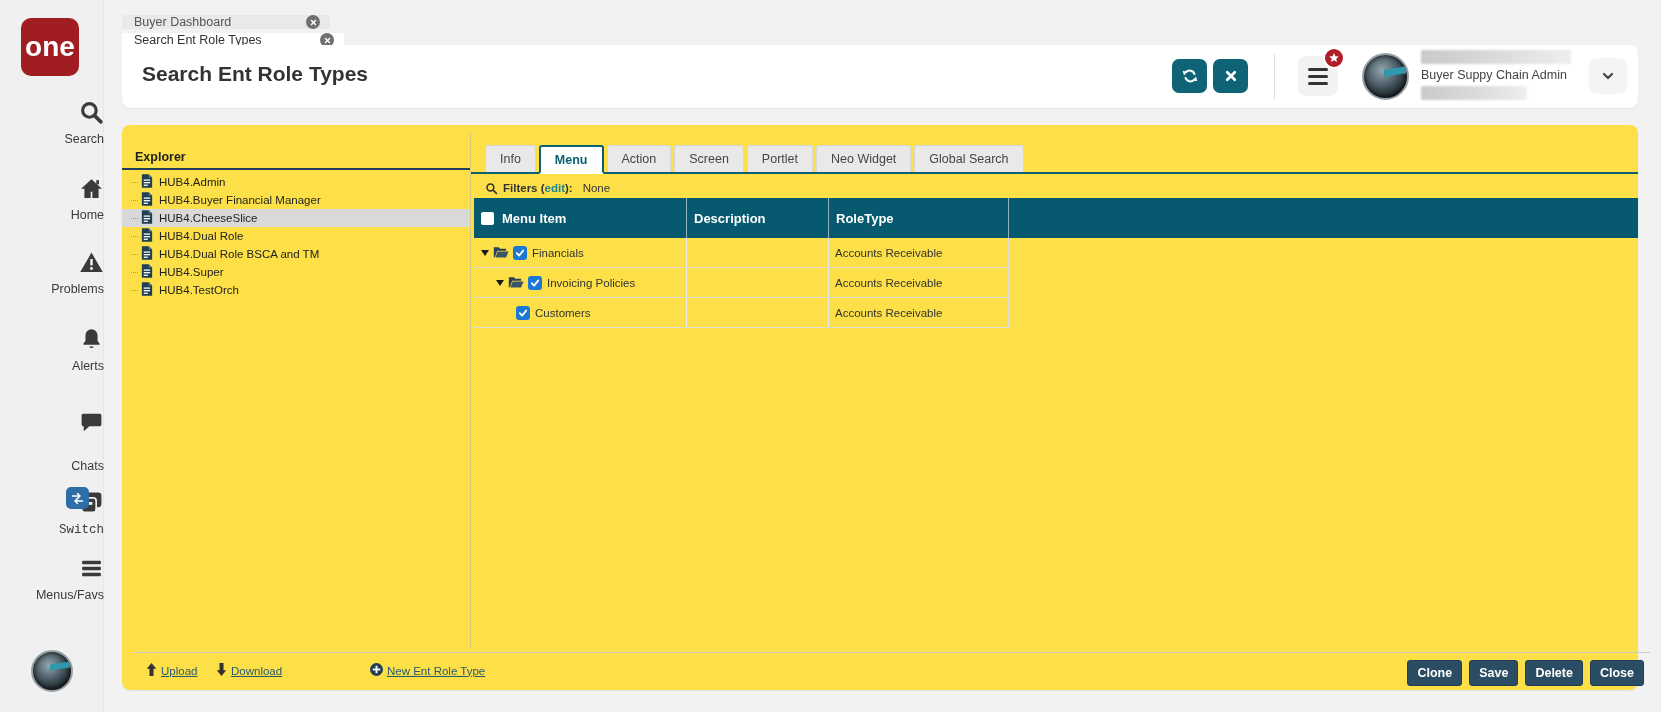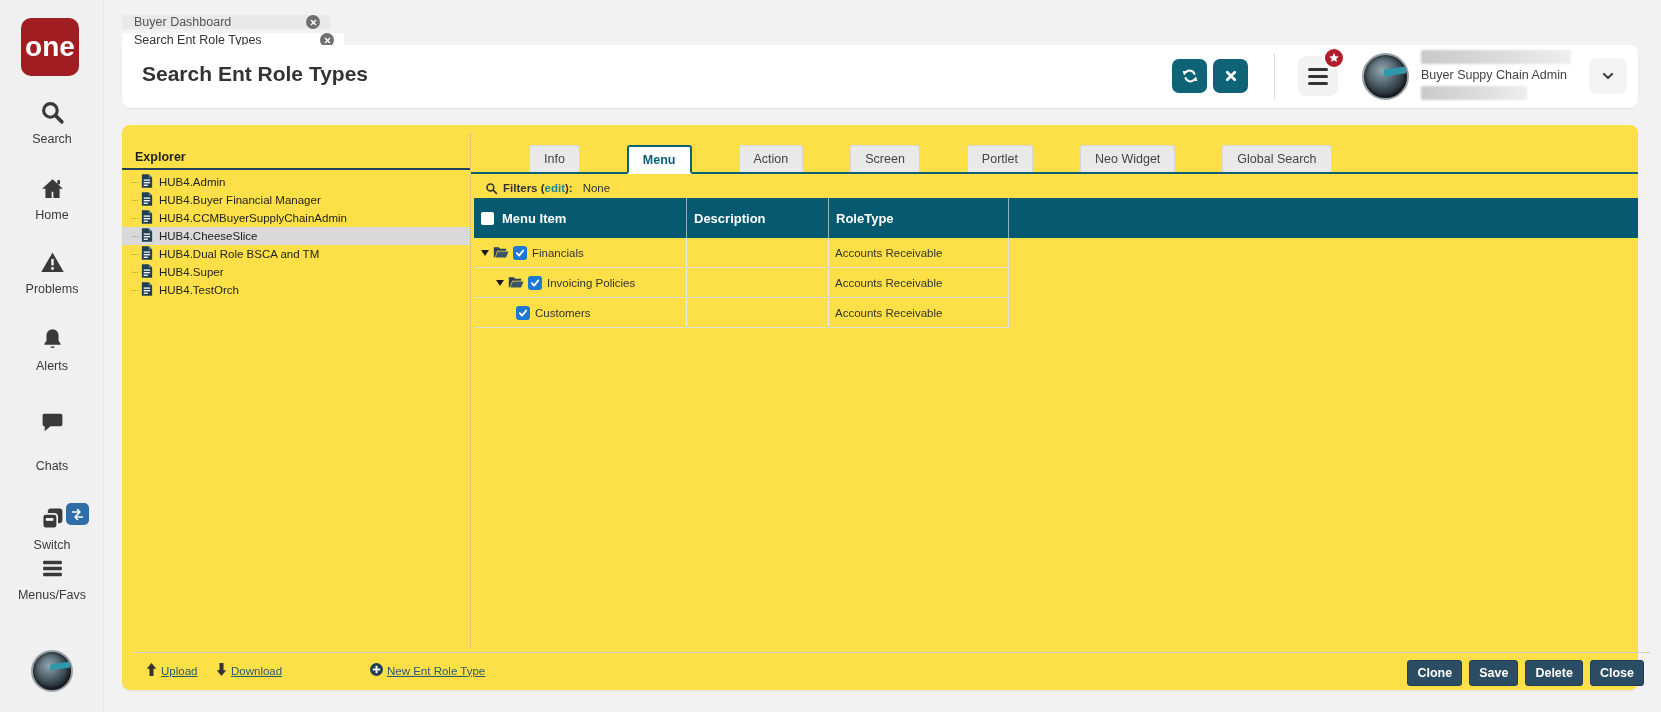--- a/index.html
+++ b/index.html
@@ -11,21 +11,21 @@
   }
 
   
   .sidebar { position:absolute; left:0; top:0; width:104px; height:712px; background:#f0f0f0; border-right:1px solid #e6e6e6; }
   .logo {
     position:absolute; left:21px; top:18px; width:58px; height:58px;
     background:#a01d21; border-radius:10px; color:#fff;
     display:flex; align-items:center; justify-content:center;
     font-size:28px; font-weight:bold; cursor:pointer;
   }
-  .nav-item { position:absolute; left:0; width:104px; display:flex; flex-direction:column; align-items:center; gap:3px; cursor:pointer; }
+  .nav-item { position:absolute; left:0; width:104px; display:flex; flex-direction:column; align-items:flex-end; gap:3px; cursor:pointer; }
   .nav-item svg { width:25px; height:25px; }
   .nav-label { font-size:12.5px; color:#3a3a3a; white-space:nowrap; }
   .switch-badge {
     position:absolute; left:66px; top:-3px; width:23px; height:22px;
     background:#2e6da6; border-radius:5px; display:flex; align-items:center; justify-content:center;
   }
   .switch-badge svg { width:15px; height:15px; }
   .avatar {
     border-radius:50%;
     background:radial-gradient(circle at 42% 36%, #93a7b1 0%, #51626c 38%, #14191e 78%);
@@ -99,21 +99,21 @@
   .tree-dots { width:7px; border-top:1px dotted #9a9a9a; margin-right:3px; flex:0 0 auto; }
   .tree-item svg { width:12px; height:14px; margin-right:6px; flex:0 0 auto; }
 
   .divider-v { position:absolute; left:348px; top:8px; height:515px; border-left:1px dotted #b3b3b3; cursor:col-resize; }
 
   .detail { position:absolute; left:349px; top:0; right:0; height:527px; }
   .dtabs { position:absolute; left:0; top:20px; right:0; height:29px; display:flex; padding-left:14px; border-bottom:2px solid #0b6173; }
   .dtab {
     height:27px; margin-right:3px; padding:0 14px; display:flex; align-items:center;
     font-size:12.5px; color:#444; background:#e9e9e9; border:1px solid #d6d6d6; border-bottom:none;
-    border-radius:3px 3px 0 0; cursor:pointer; white-space:nowrap;margin-left:44px;
+    border-radius:3px 3px 0 0; cursor:pointer; white-space:nowrap;
   }
   .dtab.active {
     background:#fff; border:2px solid #0b6173; border-bottom:2px solid #fff;
     margin-bottom:-2px; color:#0b6173; font-weight:bold; height:29px;
   }
   .filters { position:absolute; left:14px; top:54px; height:18px; display:flex; align-items:center; font-size:11.5px; color:#333; }
   .filters svg { width:13px; height:13px; margin-right:5px; }
   .filters .b { font-weight:bold; }
   .filters .edit { color:#15869c; font-weight:bold; cursor:pointer; }
   .filters .val { margin-left:10px; color:#333; }
@@ -176,21 +176,21 @@
             <path d="M9.8 18.6a2.3 2.3 0 0 0 4.4 0z"></path>
           </svg></span>
         <span class="nav-label">Alerts</span>
       </div>
       <div class="nav-item" style="top: 410px; gap: 20px;">
         <span><svg viewBox="0 0 24 24" fill="#3a3a3a">
             <path d="M4 3.5h16a1.5 1.5 0 0 1 1.5 1.5v9a1.5 1.5 0 0 1-1.5 1.5H10l-5.5 5v-5H4A1.5 1.5 0 0 1 2.5 14V5A1.5 1.5 0 0 1 4 3.5z"></path>
           </svg></span>
         <span class="nav-label">Chats</span>
       </div>
-      <div class="nav-item" style="top: 506px; position: absolute;">
+      <div class="nav-item" style="top: 490px; position: absolute; font-family: Liberation Mono, monospace;">
         <span><svg viewBox="0 0 24 24">
             <rect x="7.5" y="2.5" width="14" height="14" rx="3" fill="#3a3a3a"></rect>
             <rect x="2.5" y="7.5" width="14" height="14" rx="3" fill="#3a3a3a" stroke="#f0f0f0" stroke-width="1.6"></rect>
             <rect x="5.6" y="11.6" width="7.2" height="2.6" fill="#fff"></rect>
           </svg></span>
         <span class="nav-label">Switch</span>
         <div class="switch-badge">
           <svg viewBox="0 0 24 24">
             <path d="M4 8h12M12 4l4 4-4 4" fill="none" stroke="#fff" stroke-width="2.4" stroke-linecap="round" stroke-linejoin="round"></path>
             <path d="M20 16H8M12 12l-4 4 4 4" fill="none" stroke="#fff" stroke-width="2.4" stroke-linecap="round" stroke-linejoin="round"></path>
@@ -291,41 +291,41 @@
           <span class="tree-dots"></span>
           <span><svg viewBox="0 0 14 16">
               <path d="M1 0h8l4 4v12H1z" fill="#1f4053"></path>
               <path d="M9 0l4 4H9z" fill="#5b7487"></path>
               <rect x="3.2" y="6.2" width="7.4" height="1.5" fill="#fff"></rect>
               <rect x="3.2" y="9.2" width="7.4" height="1.5" fill="#fff"></rect>
               <rect x="3.2" y="12.2" width="4.8" height="1.5" fill="#fff"></rect>
             </svg></span>
           <span>HUB4.Buyer Financial Manager</span>
         </div>
-        <div class="tree-item">
-          <span class="tree-dots"></span>
-          <span><svg viewBox="0 0 14 16">
-              <path d="M1 0h8l4 4v12H1z" fill="#1f4053"></path>
-              <path d="M9 0l4 4H9z" fill="#5b7487"></path>
-              <rect x="3.2" y="6.2" width="7.4" height="1.5" fill="#fff"></rect>
-              <rect x="3.2" y="9.2" width="7.4" height="1.5" fill="#fff"></rect>
-              <rect x="3.2" y="12.2" width="4.8" height="1.5" fill="#fff"></rect>
-            </svg></span>
-          <span>HUB4.CCMBuyerSupplyChainAdmin</span>
-        </div>
         <div class="tree-item selected">
           <span class="tree-dots"></span>
           <span><svg viewBox="0 0 14 16">
               <path d="M1 0h8l4 4v12H1z" fill="#1f4053"></path>
               <path d="M9 0l4 4H9z" fill="#5b7487"></path>
               <rect x="3.2" y="6.2" width="7.4" height="1.5" fill="#fff"></rect>
               <rect x="3.2" y="9.2" width="7.4" height="1.5" fill="#fff"></rect>
               <rect x="3.2" y="12.2" width="4.8" height="1.5" fill="#fff"></rect>
             </svg></span>
           <span>HUB4.CheeseSlice</span>
+        </div>
+        <div class="tree-item">
+          <span class="tree-dots"></span>
+          <span><svg viewBox="0 0 14 16">
+              <path d="M1 0h8l4 4v12H1z" fill="#1f4053"></path>
+              <path d="M9 0l4 4H9z" fill="#5b7487"></path>
+              <rect x="3.2" y="6.2" width="7.4" height="1.5" fill="#fff"></rect>
+              <rect x="3.2" y="9.2" width="7.4" height="1.5" fill="#fff"></rect>
+              <rect x="3.2" y="12.2" width="4.8" height="1.5" fill="#fff"></rect>
+            </svg></span>
+          <span>HUB4.Dual Role</span>
         </div>
         <div class="tree-item">
           <span class="tree-dots"></span>
           <span><svg viewBox="0 0 14 16">
               <path d="M1 0h8l4 4v12H1z" fill="#1f4053"></path>
               <path d="M9 0l4 4H9z" fill="#5b7487"></path>
               <rect x="3.2" y="6.2" width="7.4" height="1.5" fill="#fff"></rect>
               <rect x="3.2" y="9.2" width="7.4" height="1.5" fill="#fff"></rect>
               <rect x="3.2" y="12.2" width="4.8" height="1.5" fill="#fff"></rect>
             </svg></span>

